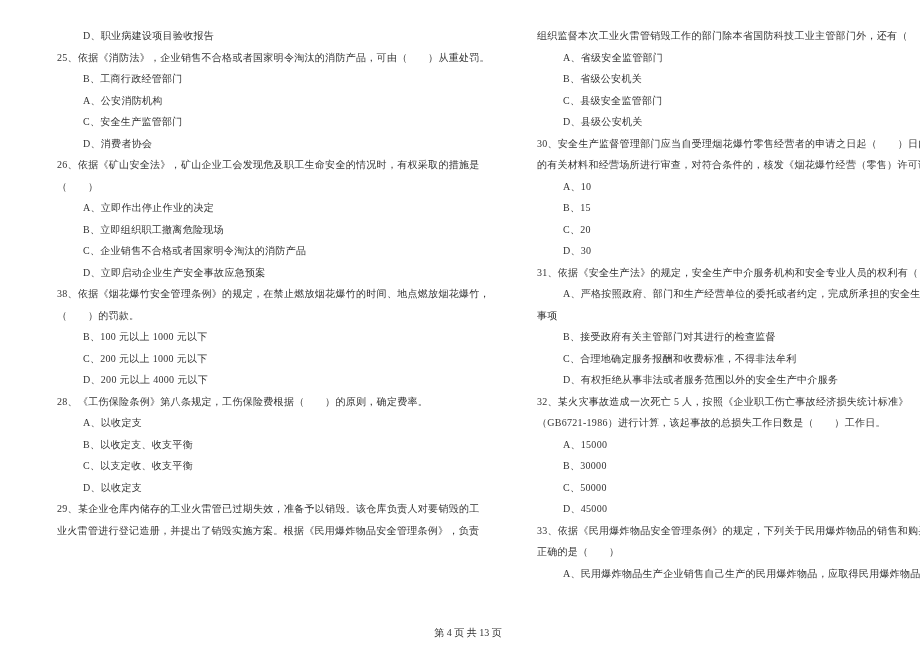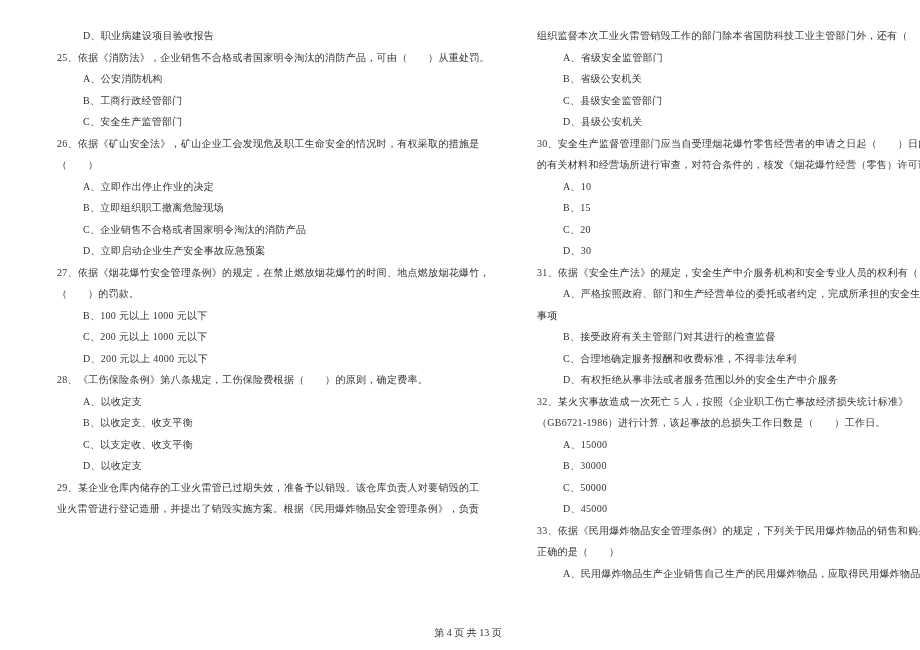--- a/index.html
+++ b/index.html
@@ -51,30 +51,31 @@
       color: #333;
     }
   </style>
 </head>
 <body>
 
 <div class="columns">
   <div class="column" id="left-col">
       <div class="line indent-1">D、职业病建设项目验收报告</div>
       <div class="line q-start">25、依据《消防法》，企业销售不合格或者国家明令淘汰的消防产品，可由（　　）从重处罚。</div>
+      <div class="line indent-1">B、工商行政经管部门</div>
       <div class="line indent-1">A、公安消防机构</div>
-      <div class="line indent-1">B、工商行政经管部门</div>
       <div class="line indent-1">C、安全生产监管部门</div>
+      <div class="line indent-1">D、消费者协会</div>
       <div class="line q-start">26、依据《矿山安全法》，矿山企业工会发现危及职工生命安全的情况时，有权采取的措施是</div>
       <div class="line indent-2">（　　）</div>
       <div class="line indent-1">A、立即作出停止作业的决定</div>
       <div class="line indent-1">B、立即组织职工撤离危险现场</div>
       <div class="line indent-1">C、企业销售不合格或者国家明令淘汰的消防产品</div>
       <div class="line indent-1">D、立即启动企业生产安全事故应急预案</div>
-      <div class="line q-start">27、依据《烟花爆竹安全管理条例》的规定，在禁止燃放烟花爆竹的时间、地点燃放烟花爆竹，</div>
+      <div class="line q-start">38、依据《烟花爆竹安全管理条例》的规定，在禁止燃放烟花爆竹的时间、地点燃放烟花爆竹，</div>
       <div class="line indent-2">（　　）的罚款。</div>
       <div class="line indent-1">B、100 元以上 1000 元以下</div>
       <div class="line indent-1">C、200 元以上 1000 元以下</div>
       <div class="line indent-1">D、200 元以上 4000 元以下</div>
       <div class="line q-start">28、《工伤保险条例》第八条规定，工伤保险费根据（　　）的原则，确定费率。</div>
       <div class="line indent-1">A、以收定支</div>
       <div class="line indent-1">B、以收定支、收支平衡</div>
       <div class="line indent-1">C、以支定收、收支平衡</div>
       <div class="line indent-1">D、以收定支</div>
       <div class="line q-start">29、某企业仓库内储存的工业火雷管已过期失效，准备予以销毁。该仓库负责人对要销毁的工</div>

